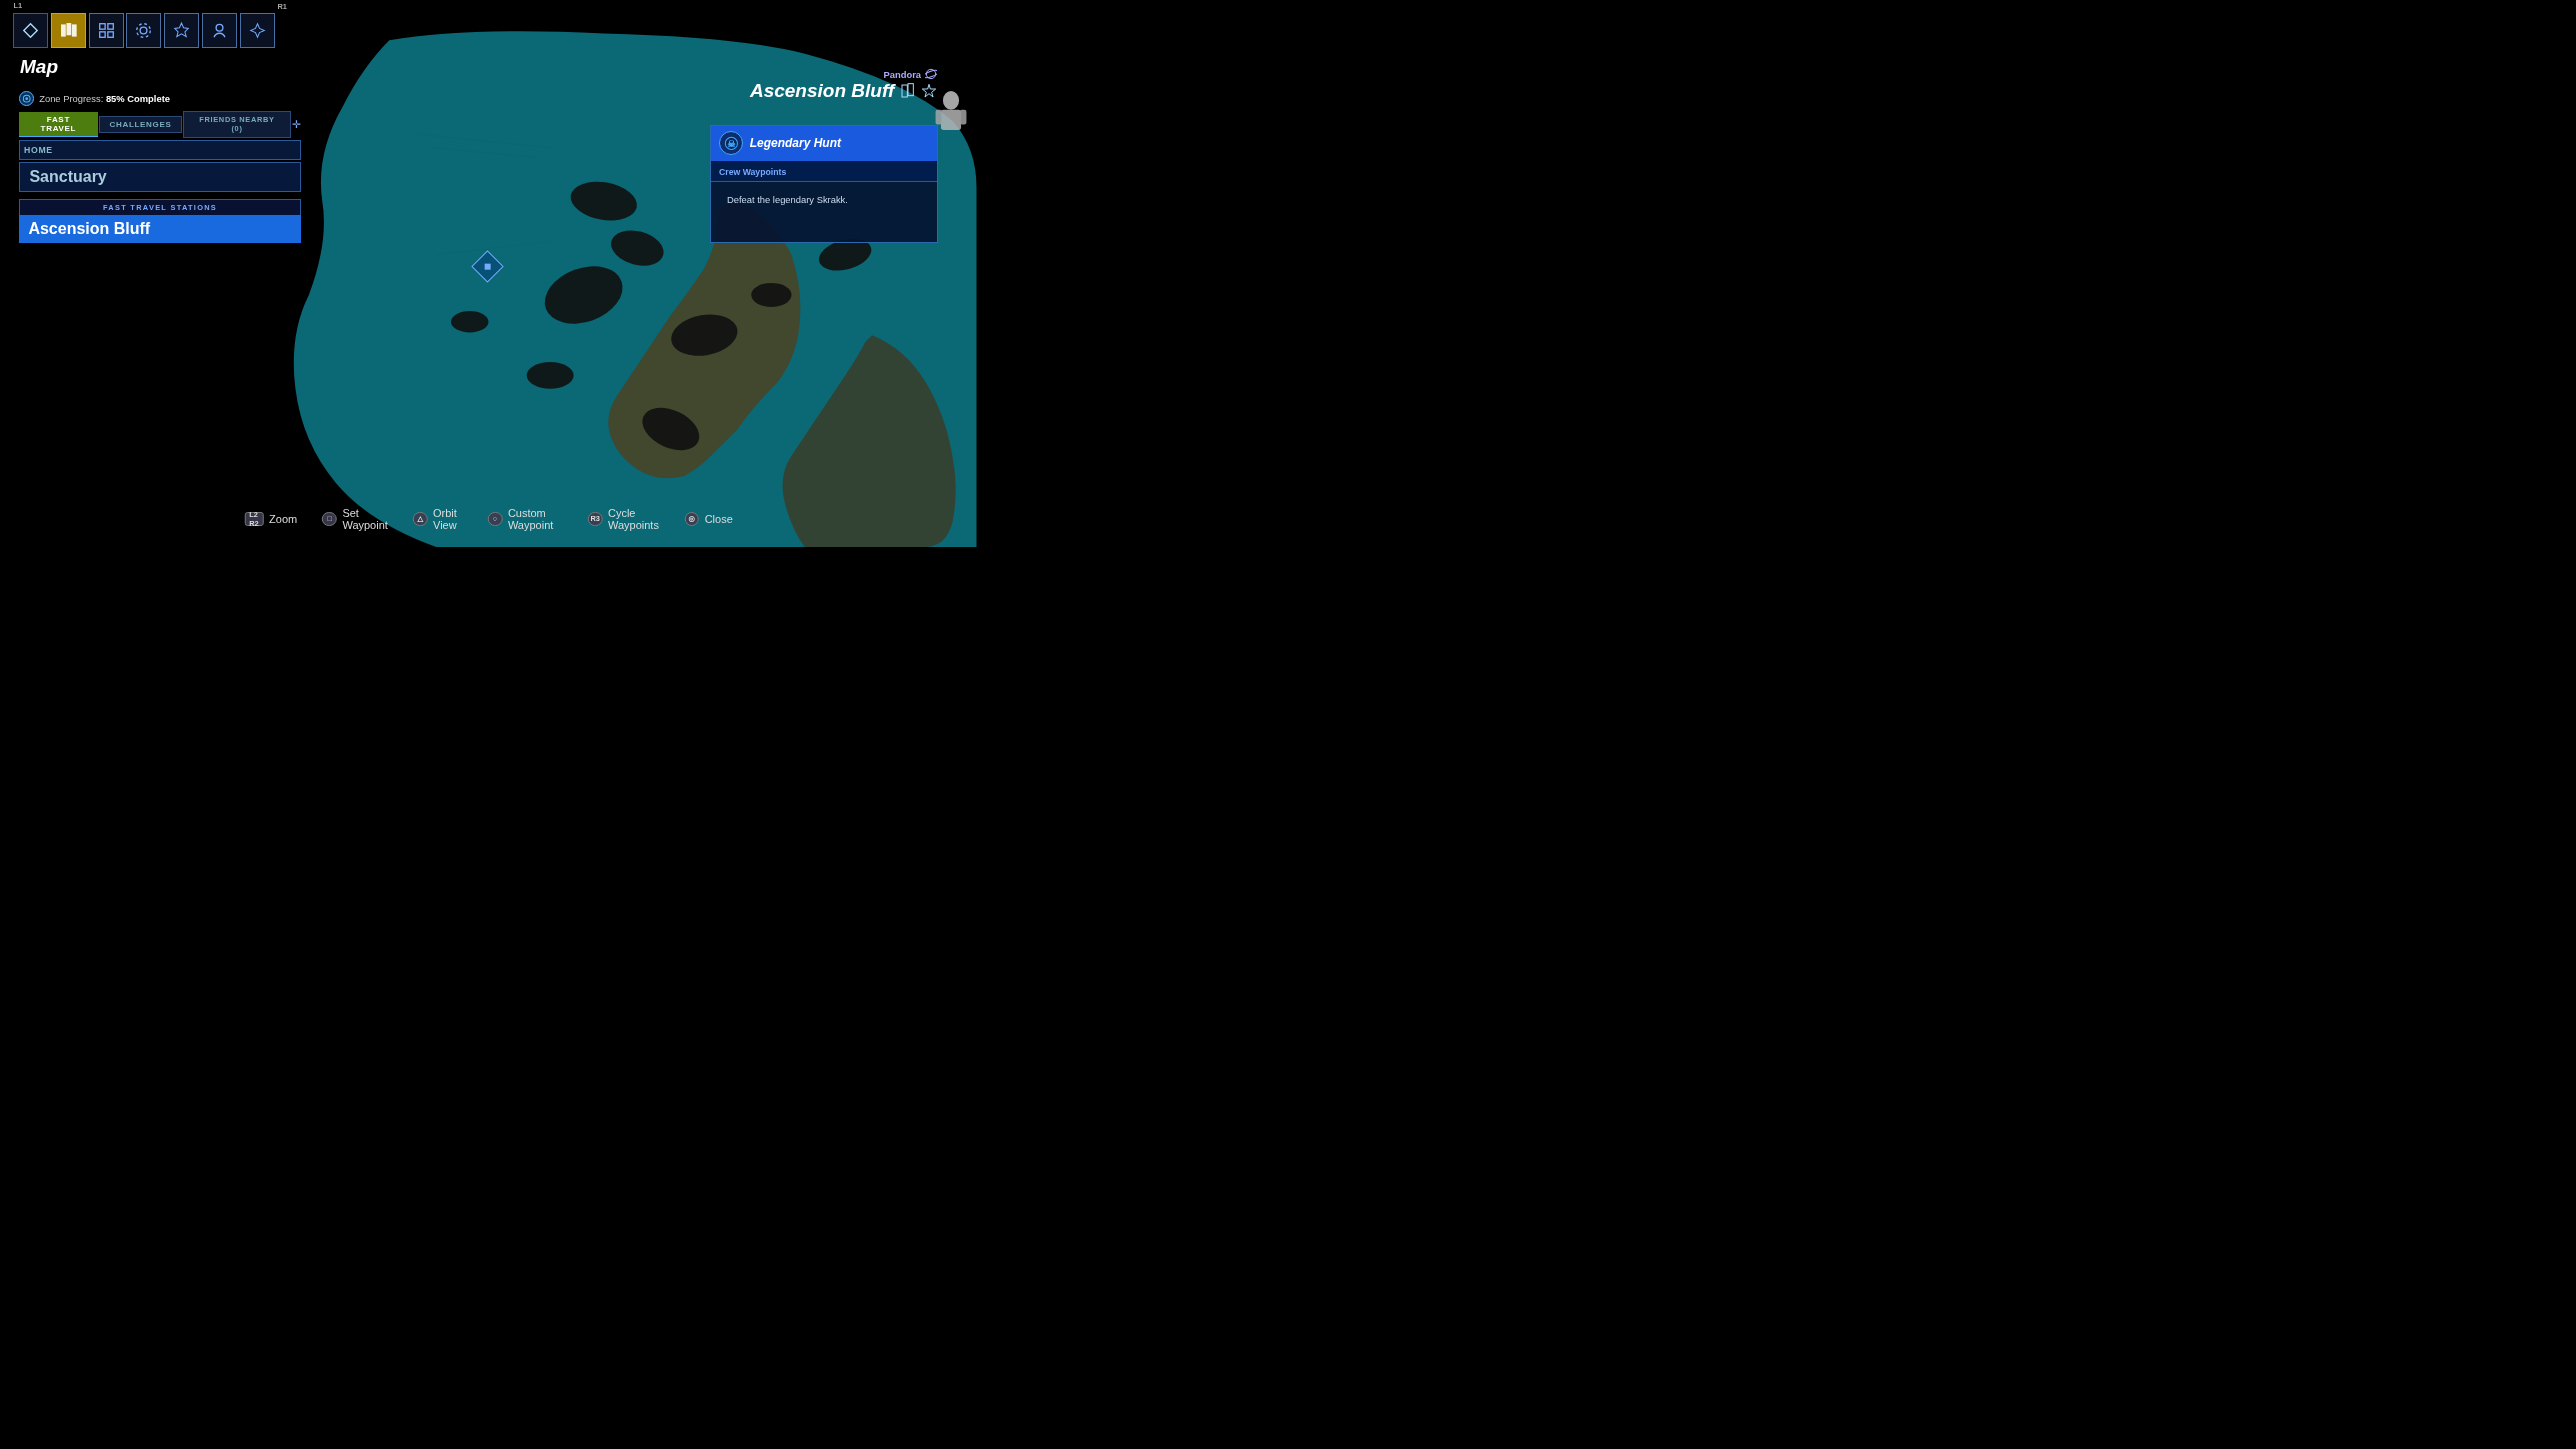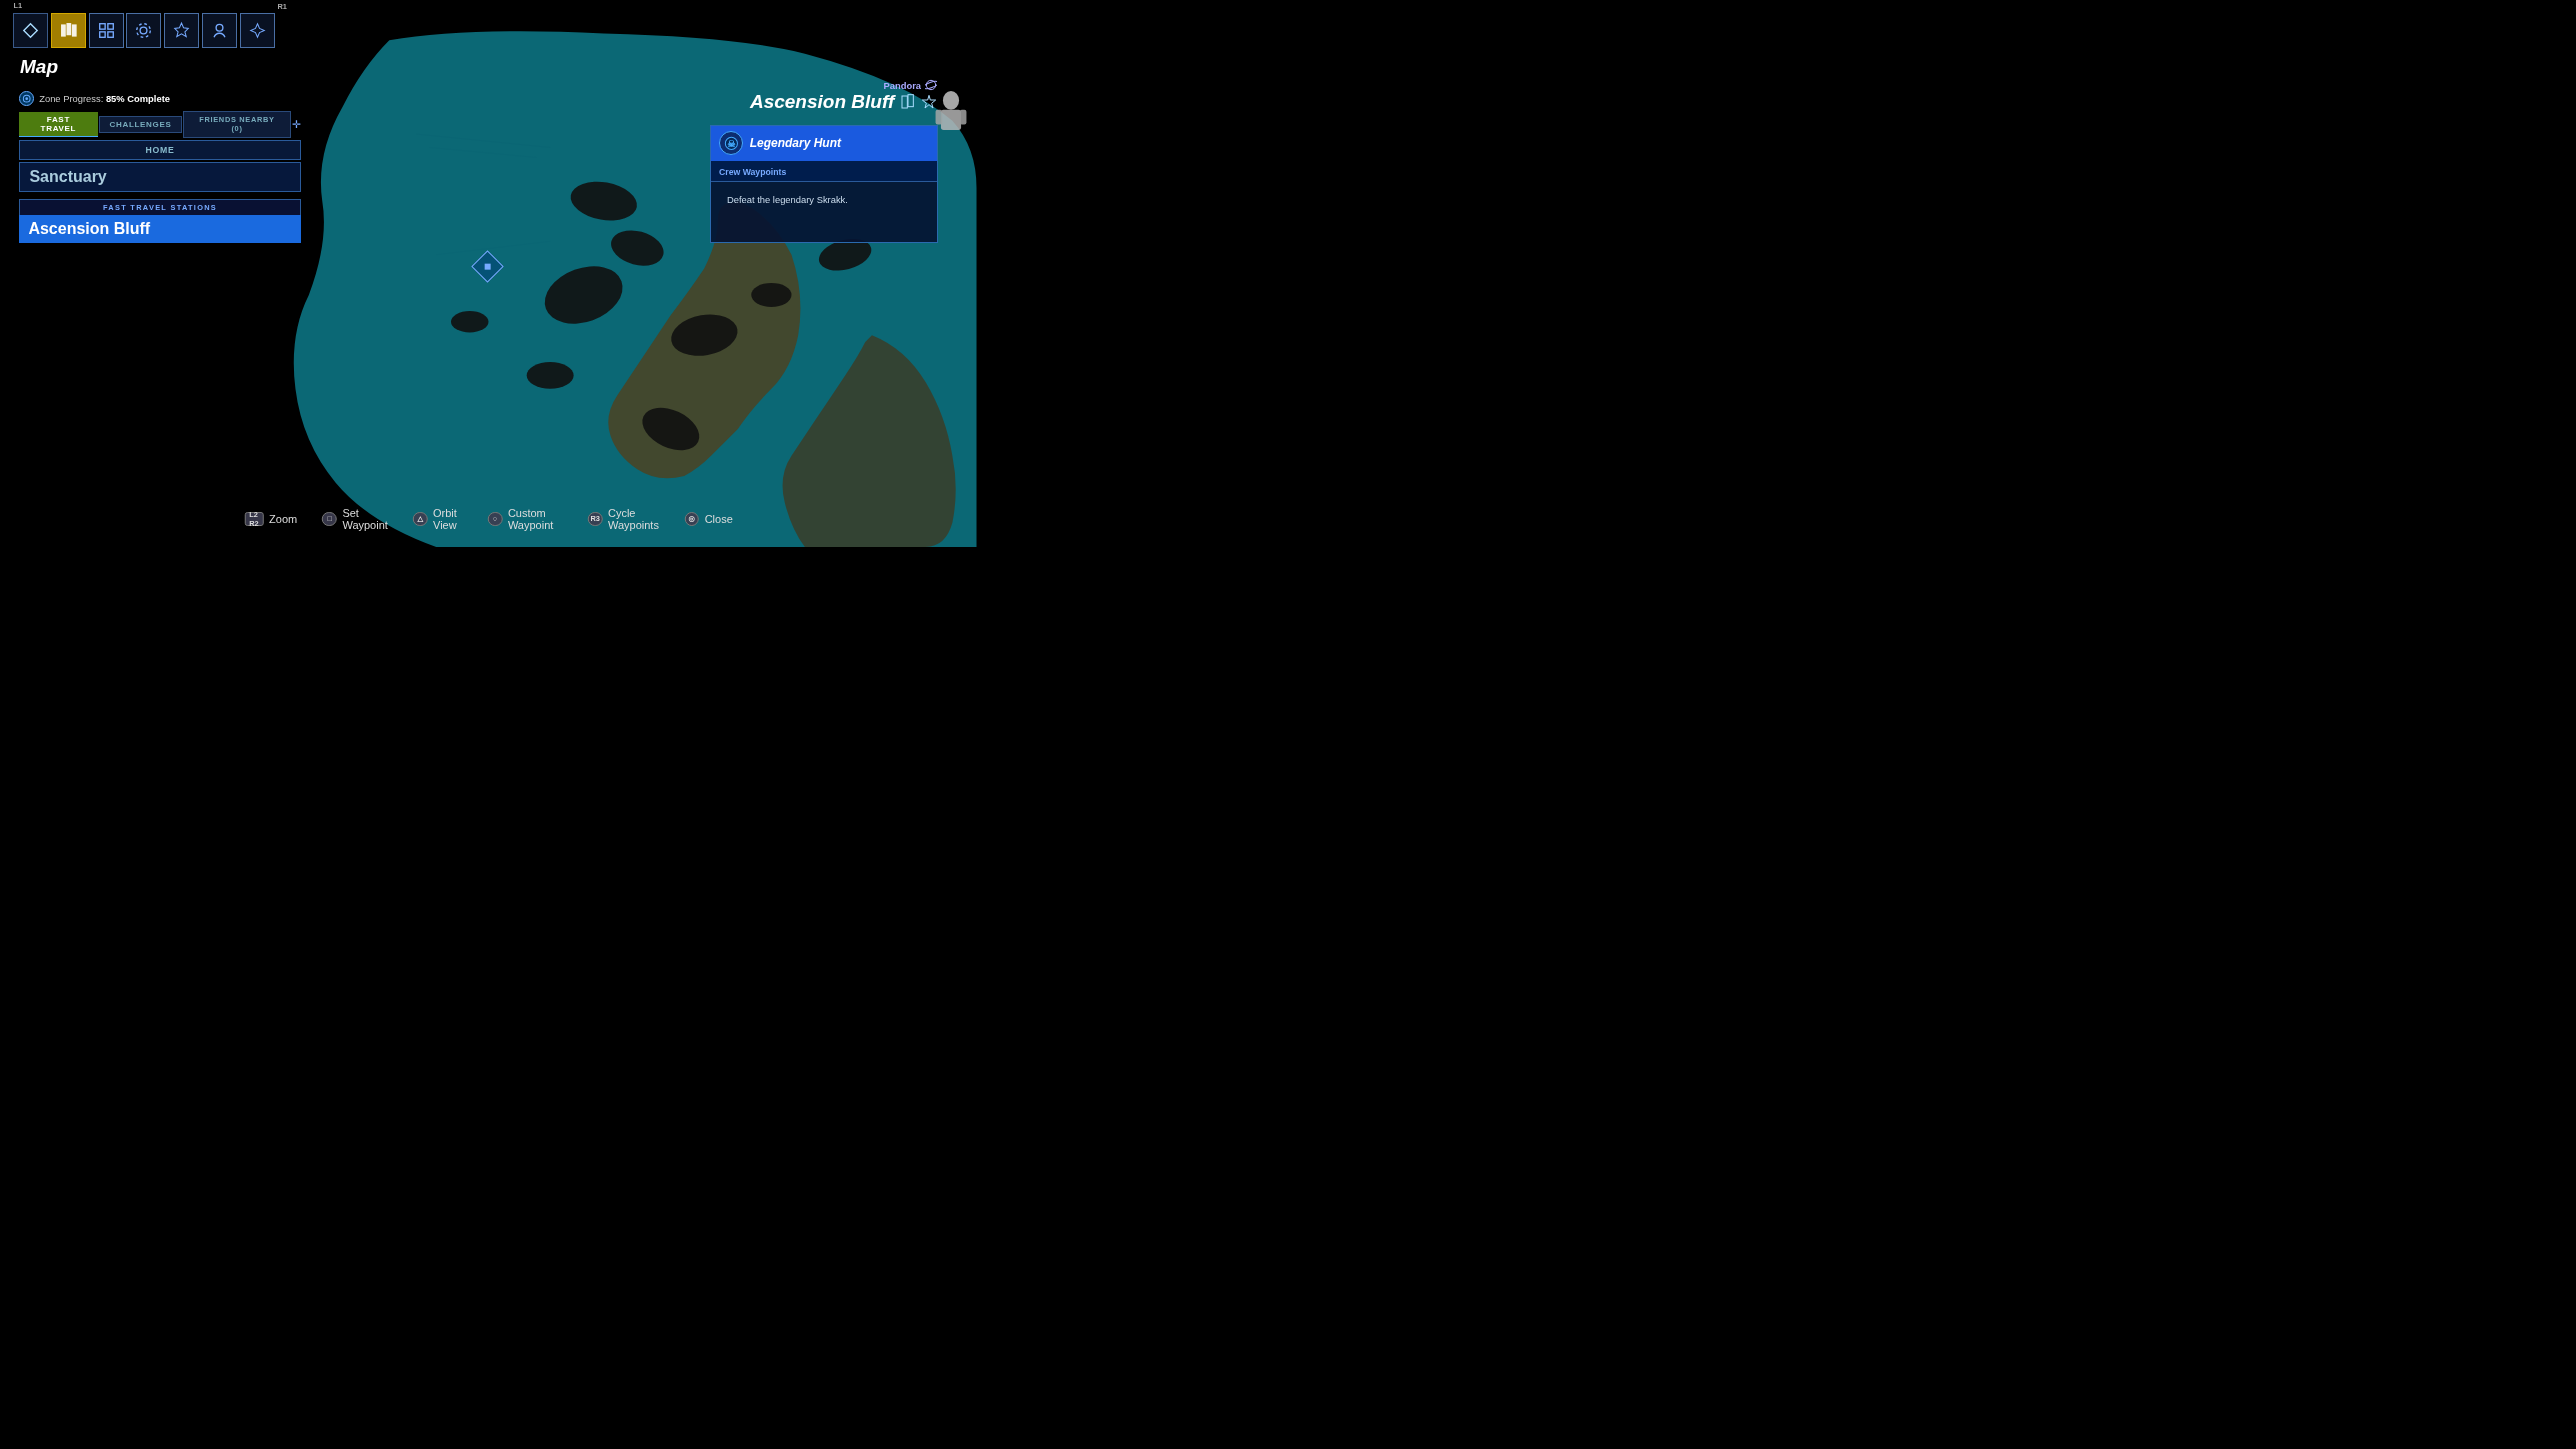--- a/index.html
+++ b/index.html
@@ -170,21 +170,20 @@
     }
 
     
     .travel-section {
       margin-top: 2.7px;
     }
 
     .section-home {
       background: rgba(10,30,70,0.8);
       border: 0.7px solid #2a5a9a;
-      text-align: center;
       padding: 4px;
       color: #8bc;
       font-size: 8.7px;
       font-weight: bold;
       letter-spacing: 0.7px;
       margin-bottom: 2px;
     }
 
     .list-item {
       padding: 4.7px 9.4px;
@@ -214,21 +213,21 @@
       color: #7af;
       font-size: 7.4px;
       font-weight: bold;
       letter-spacing: 1.3px;
       margin-top: 6.7px;
     }
 
     
     .location-header {
       position: absolute;
-      top: 79px;
+      top: 68px;
       right: 40px;
       text-align: left;
       z-index: 10;
     }
 
     .location-planet {
       color: #aaf;
       font-size: 9.4px;
       font-weight: bold;
       display: flex;

